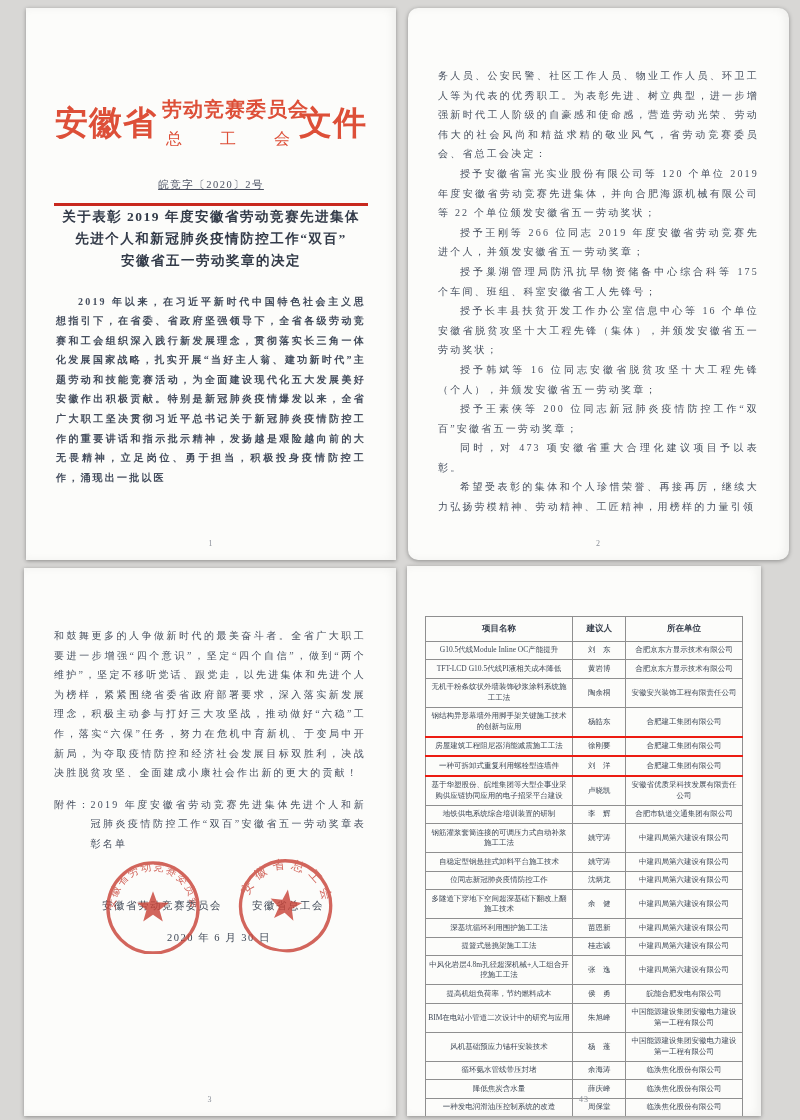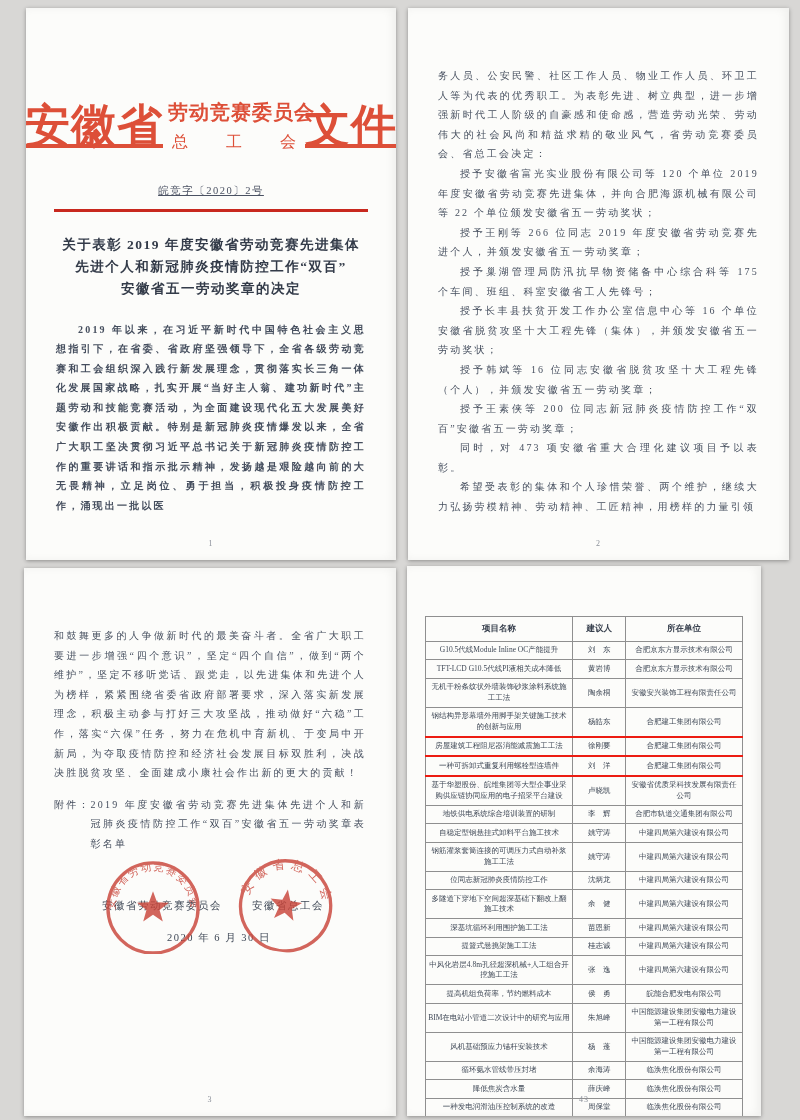--- a/index.html
+++ b/index.html
@@ -10,37 +10,37 @@
   .canvas {
     position:relative; width:800px; height:1120px;
     background:#d8d7d5; overflow:hidden; margin:0 auto;
   }
   .page {
     position:absolute; background:#fcfcfa;
     box-shadow: 0 1px 4px rgba(0,0,0,.35), inset -4px 0 8px rgba(0,0,0,.05);
     overflow:hidden; color:#454e5e;
   }
   #p1 { left:26px;  top:8px;   width:370px; height:552px; }
-  #p2 { left:408px; top:8px;   width:381px; height:552px; }
+  #p2 { left:408px; top:8px;   width:381px; height:552px;border-radius:10px; }
   #p3 { left:24px;  top:568px; width:372px; height:548px; }
   #p4 { left:407px; top:566px; width:354px; height:550px; }
 
   
   .p1-header {
     display:flex; align-items:center; justify-content:center;
     margin-top:88px; color:#dd4f38; gap:5px;
   }
-  .org-big { font-size:45px; font-weight:bold; letter-spacing:1px; white-space:nowrap;text-decoration:underline; }
+  .org-big { font-size:33px; font-weight:bold; letter-spacing:1px; white-space:nowrap; }
   .org-mid { display:flex; flex-direction:column; width:132px; gap:6px; }
   .org-sub1 { font-size:20px; font-weight:bold; letter-spacing:1px; white-space:nowrap; }
   .org-sub2 { font-size:16px; font-weight:normal; text-align:justify; text-align-last:justify; padding:0 4px; }
   .doc-number { text-align:center; font-size:10.5px; letter-spacing:1.5px; margin-top:28px; color:#4a5162;text-decoration:underline; }
   .red-rule { height:2.5px; background:#c8281e; margin:11px 28px 0 28px; }
   .doc-title { text-align:center; font-weight:bold; color:#333b49;
-    font-size:13.5px; line-height:22px; letter-spacing:1.5px; margin-top:22px; }
+    font-size:13.5px; line-height:22px; letter-spacing:1.5px; }
 
   
   .body-text { margin:0 30px; font-size:10px; line-height:19.6px;
     letter-spacing:2.2px; text-align:justify; color:#454e5e; }
   .body-text p { margin:0; text-indent:2.2em; }
   .no-first-indent p:first-child { text-indent:0; }
   #p1 .body-text { margin-top:20px;font-weight:bold; }
   #p2 .body-text, #p3 .body-text { margin-top:58px; }
 
   .attachment { display:flex; margin:12px 30px 0 30px; font-size:10px;
@@ -106,21 +106,21 @@
   <div class="page" id="p2">
     <div class="body-text no-first-indent">
         <p>务人员、公安民警、社区工作人员、物业工作人员、环卫工人等为代表的优秀职工。为表彰先进、树立典型，进一步增强新时代工人阶级的自豪感和使命感，营造劳动光荣、劳动伟大的社会风尚和精益求精的敬业风气，省劳动竞赛委员会、省总工会决定：</p>
         <p>授予安徽省富光实业股份有限公司等 120 个单位 2019 年度安徽省劳动竞赛先进集体，并向合肥海源机械有限公司等 22 个单位颁发安徽省五一劳动奖状；</p>
         <p>授予王刚等 266 位同志 2019 年度安徽省劳动竞赛先进个人，并颁发安徽省五一劳动奖章；</p>
         <p>授予巢湖管理局防汛抗旱物资储备中心综合科等 175 个车间、班组、科室安徽省工人先锋号；</p>
         <p>授予长丰县扶贫开发工作办公室信息中心等 16 个单位安徽省脱贫攻坚十大工程先锋（集体），并颁发安徽省五一劳动奖状；</p>
         <p>授予韩斌等 16 位同志安徽省脱贫攻坚十大工程先锋（个人），并颁发安徽省五一劳动奖章；</p>
         <p>授予王素侠等 200 位同志新冠肺炎疫情防控工作“双百”安徽省五一劳动奖章；</p>
         <p>同时，对 473 项安徽省重大合理化建议项目予以表彰。</p>
-        <p>希望受表彰的集体和个人珍惜荣誉、两个维护，继续大力弘扬劳模精神、劳动精神、工匠精神，用榜样的力量引领</p>
+        <p>希望受表彰的集体和个人珍惜荣誉、再接再厉，继续大力弘扬劳模精神、劳动精神、工匠精神，用榜样的力量引领</p>
       </div>
     <div class="page-no">2</div>
   </div>
 
   <div class="page" id="p3">
     <div class="body-text no-first-indent">
         <p>和鼓舞更多的人争做新时代的最美奋斗者。全省广大职工要进一步增强“四个意识”，坚定“四个自信”，做到“两个维护”，坚定不移听党话、跟党走，以先进集体和先进个人为榜样，紧紧围绕省委省政府部署要求，深入落实新发展理念，积极主动参与打好三大攻坚战，推动做好“六稳”工作，落实“六保”任务，努力在危机中育新机、于变局中开新局，为夺取疫情防控和经济社会发展目标双胜利，决战决胜脱贫攻坚、全面建成小康社会作出新的更大的贡献！</p>
       </div>
     <div class="attachment">
       <span class="att-label">附件：</span>
@@ -197,26 +197,26 @@
               <td>基于华塑股份、皖维集团等大型企事业采购供应链协同应用的电子招采平台建设</td>
               <td>卢晓凯</td>
               <td>安徽省优质采科技发展有限责任公司</td>
             </tr>
             <tr>
               <td>地铁供电系统综合培训装置的研制</td>
               <td>李　辉</td>
               <td>合肥市轨道交通集团有限公司</td>
             </tr>
             <tr>
+              <td>钢筋灌浆套筒连接的可调压力式自动补浆施工工法</td>
+              <td>姚守涛</td>
+              <td>中建四局第六建设有限公司</td>
+            </tr>
+            <tr>
               <td>自稳定型钢悬挂式卸料平台施工技术</td>
-              <td>姚守涛</td>
-              <td>中建四局第六建设有限公司</td>
-            </tr>
-            <tr>
-              <td>钢筋灌浆套筒连接的可调压力式自动补浆施工工法</td>
               <td>姚守涛</td>
               <td>中建四局第六建设有限公司</td>
             </tr>
             <tr>
               <td>位同志新冠肺炎疫情防控工作</td>
               <td>沈炳龙</td>
               <td>中建四局第六建设有限公司</td>
             </tr>
             <tr>
               <td>多隧道下穿地下空间超深基础下翻改上翻施工技术</td>

